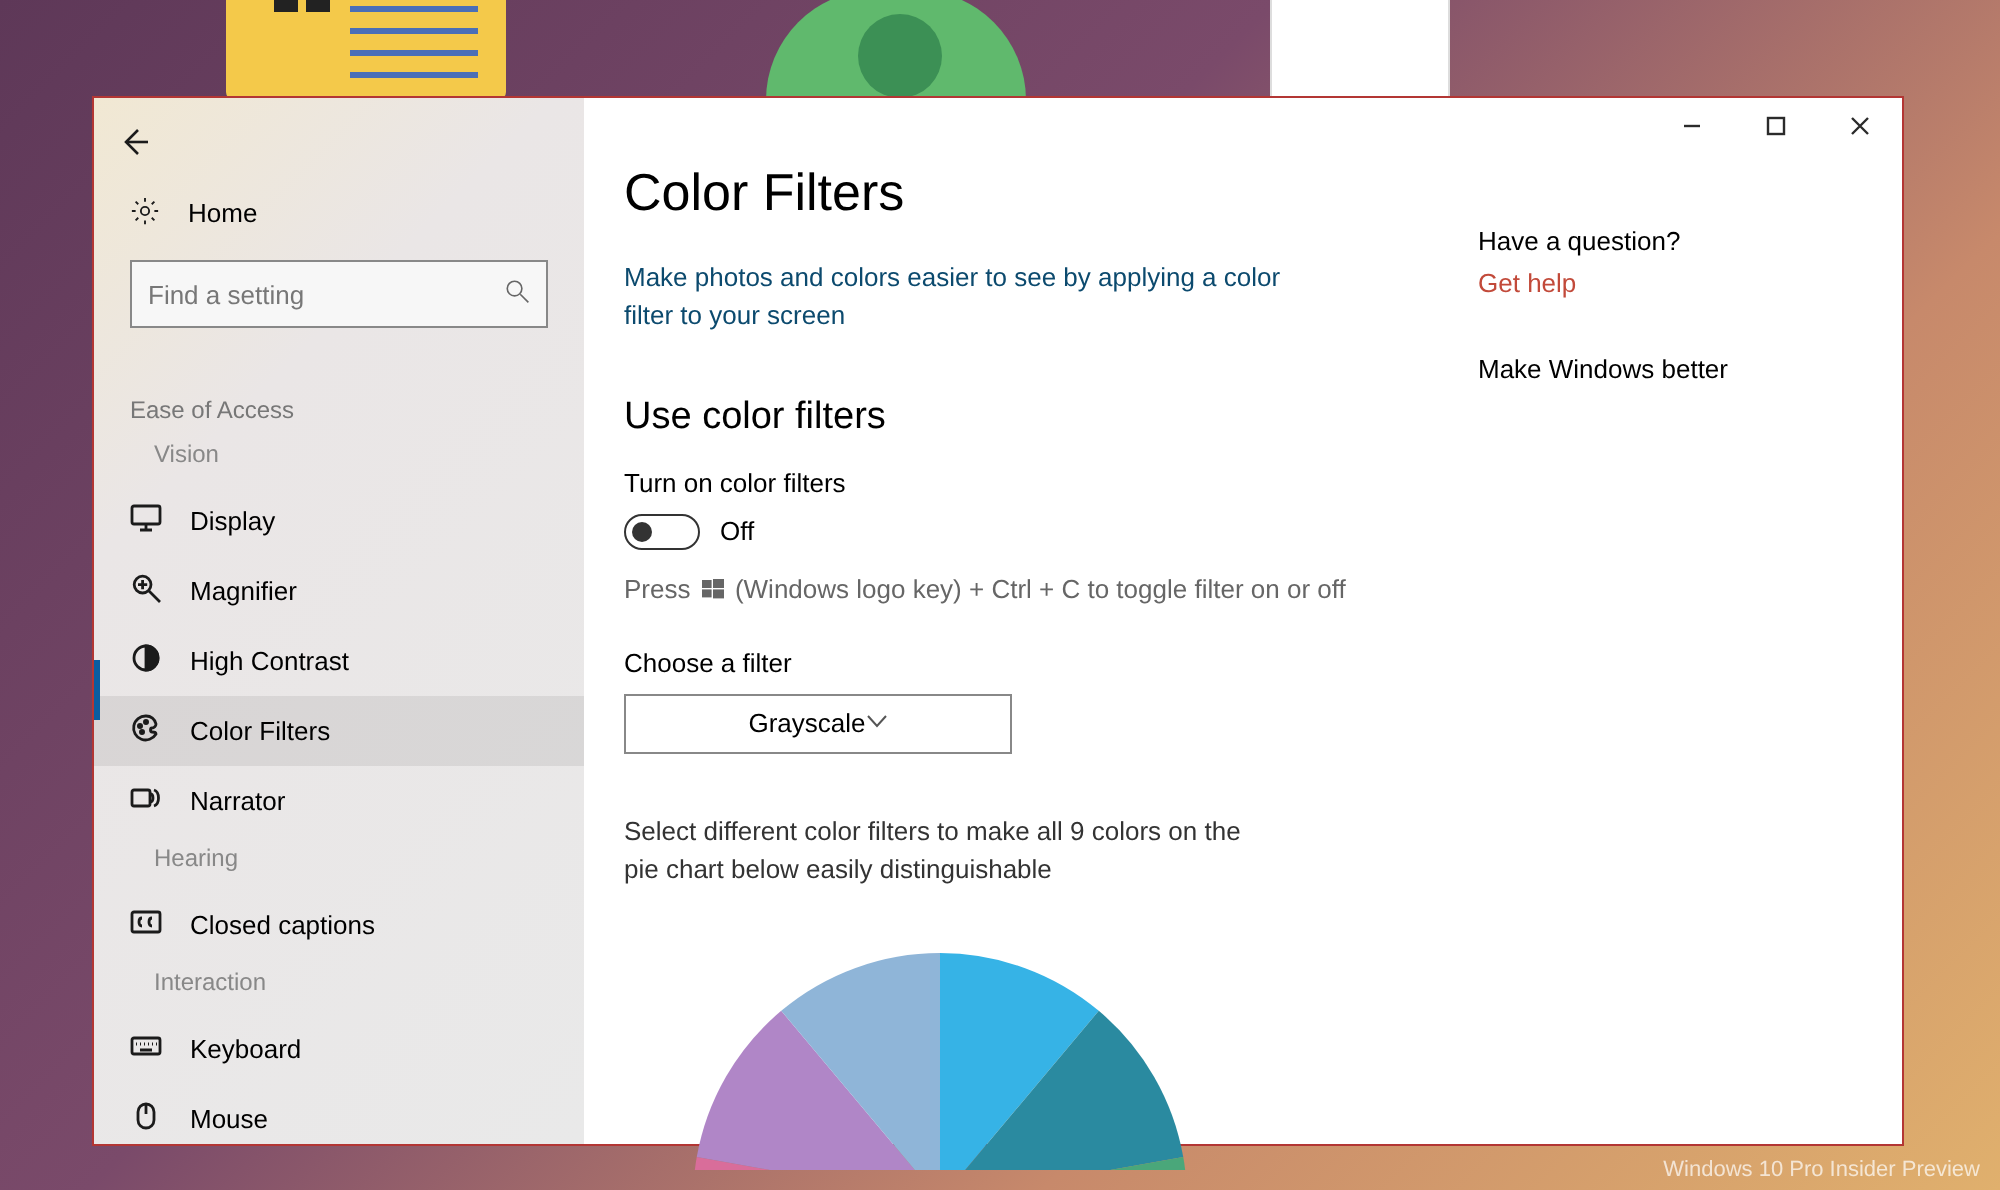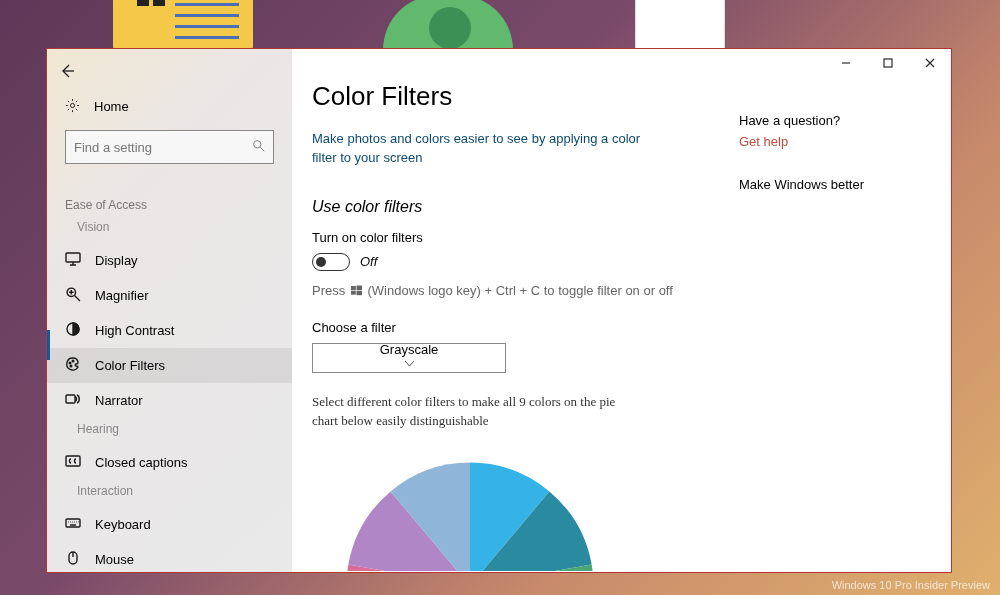--- a/index.html
+++ b/index.html
@@ -82,30 +82,30 @@
 .nav-item svg{width:16px;height:16px;stroke:#1b1b1b;fill:none;stroke-width:1.4;}
 .nav-item.selected{background:rgba(0,0,0,0.07);}
 .main {
   flex:1; background:#fff; display:flex; position:relative;
 }
 .content {
   flex:1; padding: 32px 20px 0 20px;
 }
 h1.page-title{font-size:26px;font-weight:400;margin-bottom:18px;}
 .subtitle{color:#0c4a6e;font-size:13px;max-width:340px;line-height:1.45;margin-bottom:30px;}
-h2.section-title{font-size:16px;font-weight:400;margin-bottom:14px;font-style:italic;}
+h2.section-title{font-size:19px;font-weight:400;margin-bottom:14px;}
 .label{font-size:13px;margin-bottom:8px;}
-.toggle-row{display:flex;align-items:center;gap:10px;margin-bottom:12px;font-style:italic;}
+.toggle-row{display:flex;align-items:center;gap:10px;margin-bottom:12px;}
 .toggle{width:38px;height:18px;border:1px solid #333;border-radius:9px;position:relative;cursor:pointer;}
 .toggle::before{content:"";position:absolute;left:3px;top:3px;width:10px;height:10px;border-radius:50%;background:#333;}
 .hint{color:#666;font-size:13px;margin-bottom:22px;}
 .hint svg{width:11px;height:11px;fill:#666;display:inline-block;vertical-align:-1px;margin:0 2px;}
-.dropdown{width:194px;height:30px;border:1px solid #888;display:flex;align-items:center;justify-content:flex-end;padding:0 10px;cursor:pointer;margin-bottom:20px;flex-direction:column;}
+.dropdown{width:194px;height:30px;border:1px solid #888;display:flex;align-items:center;justify-content:center;padding:0 10px;cursor:pointer;margin-bottom:30px;}
 .dropdown svg{width:11px;height:11px;stroke:#555;fill:none;}
-.desc{color:#333;font-size:13px;max-width:310px;line-height:1.45;margin-bottom:26px;font-family:Liberation Serif, serif;}
+.desc{color:#333;font-size:13px;max-width:310px;line-height:1.45;margin-bottom:26px;}
 .pie{width:260px;height:115px;position:relative;overflow:hidden;margin-left:28px;}
 .pie svg{width:260px;height:260px;position:absolute;top:0;}
 .right-panel{width:220px;padding:64px 20px 0 8px;}
 .rp-head{font-size:13px;margin-bottom:6px;}
 .rp-link{color:#c24a3a;font-size:13px;cursor:pointer;margin-bottom:28px;display:block;}
 .titlebar{position:absolute;top:0;right:0;display:flex;}
 .tbtn{width:42px;height:28px;display:flex;align-items:center;justify-content:center;cursor:pointer;}
 .tbtn svg{width:10px;height:10px;stroke:#2b2b2b;stroke-width:1.2;fill:none;}
 .watermark{position:absolute;right:10px;bottom:4px;color:rgba(255,255,255,0.7);font-size:11px;}
 </style>

